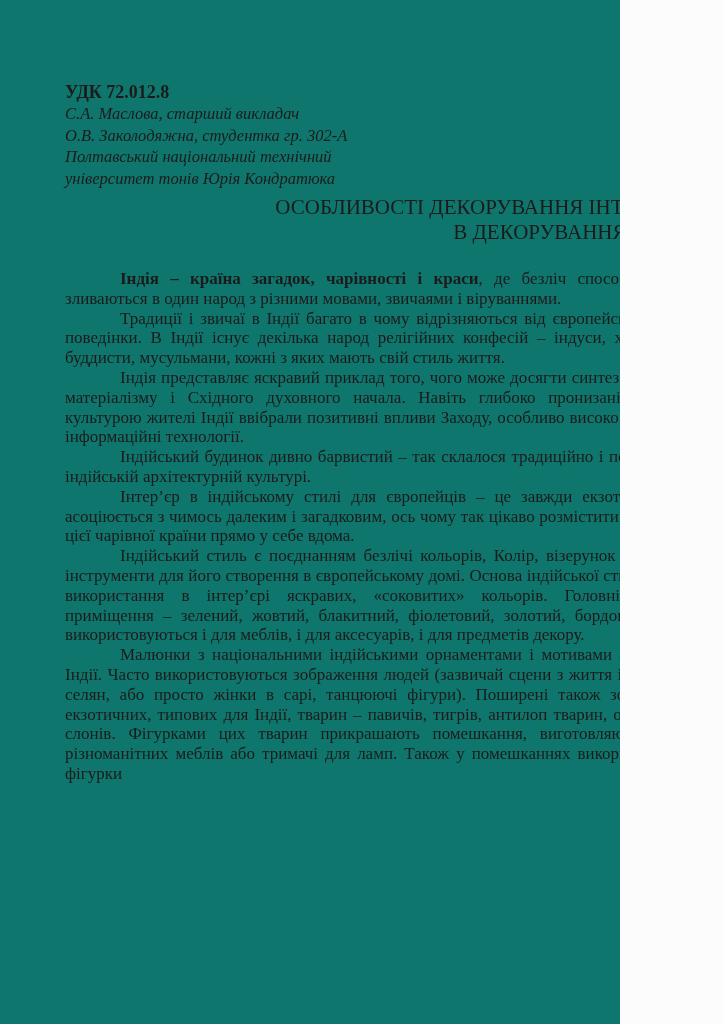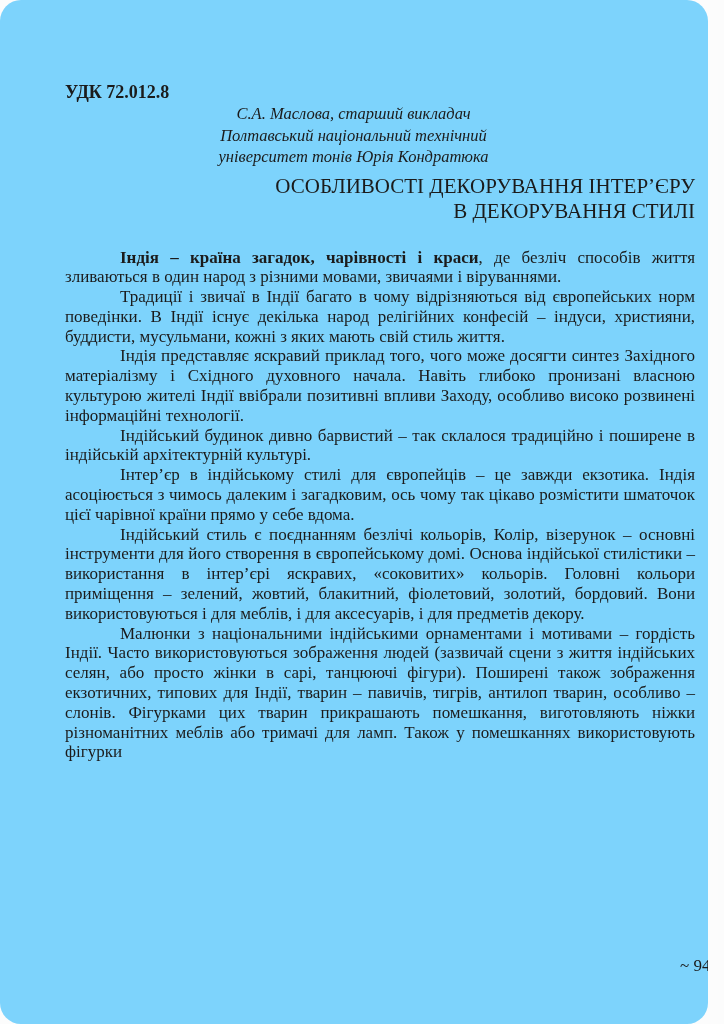--- a/index.html
+++ b/index.html
@@ -2,44 +2,43 @@
 <html lang="uk"><head>
 <meta charset="utf-8">
 <style>
   html, body {
     margin: 0;
     padding: 0;
     background: #fcfcfc;
   }
   .page {
     position: relative;
-    width: 708px;
+    width: 620px;
     height: 1024px;
-    background: #7dd3fc;
+    background: #0f766e;
     color: #1b1b1b;
     font-family: "Liberation Serif", "DejaVu Serif", serif;
     overflow: hidden;
-    border-radius: 21px;
   }
   .content {
     position: absolute;
     left: 65px;
     top: 0;
     width: 630px;
   }
   .udc {
     margin: 82px 0 0 0;
     font-size: 18px;
     line-height: 21px;
     font-weight: bold;
   }
   .byline {
     margin-top: 0;
     padding-right: 53px;
-    text-align: center;
+    text-align: left;
     font-style: italic;
     font-size: 16.5px;
     line-height: 21.5px;
   }
   .title {
     margin: 6px 0 0 0;
     text-align: right;
     font-weight: normal;
     font-size: 21px;
     line-height: 25px;
@@ -67,20 +66,21 @@
 </head>
 <body>
 
 <div class="page">
   <div class="content">
 
     <div class="udc">УДК 72.012.8</div>
 
     <div class="byline">
       <div>С.А. Маслова, старший викладач</div>
+      <div>О.В. Заколодяжна, студентка гр. 302-А</div>
       <div>Полтавський національний технічний</div>
       <div>університет тонів Юрія Кондратюка</div>
     </div>
 
     <h1 class="title"><span>ОСОБЛИВОСТІ ДЕКОРУВАННЯ ІНТЕР’ЄРУ</span><br><span>В ДЕКОРУВАННЯ СТИЛІ</span></h1>
 
     <div class="bodytext">
       <p><b>Індія – країна загадок, чарівності і краси</b><span>, де безліч способів життя зливаються в один народ з різними мовами, звичаями і віруваннями.</span></p>
       <p>Традиції і звичаї в Індії багато в чому відрізняються від європейських норм поведінки. В Індії існує декілька народ релігійних конфесій – індуси, християни, буддисти, мусульмани, кожні з яких мають свій стиль життя.</p>
       <p>Індія представляє яскравий приклад того, чого може досягти синтез Західного матеріалізму і Східного духовного начала. Навіть глибоко пронизані власною культурою жителі Індії ввібрали позитивні впливи Заходу, особливо високо розвинені інформаційні технології.</p>

